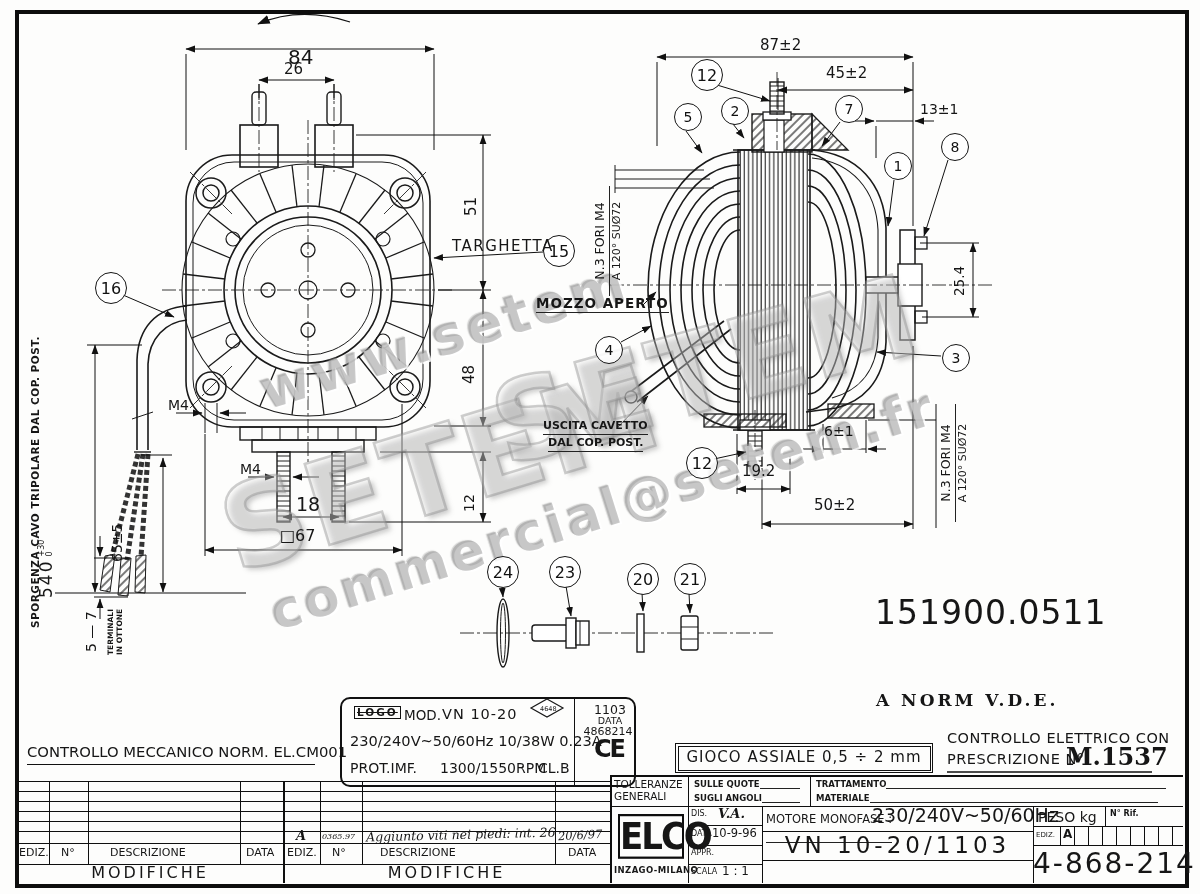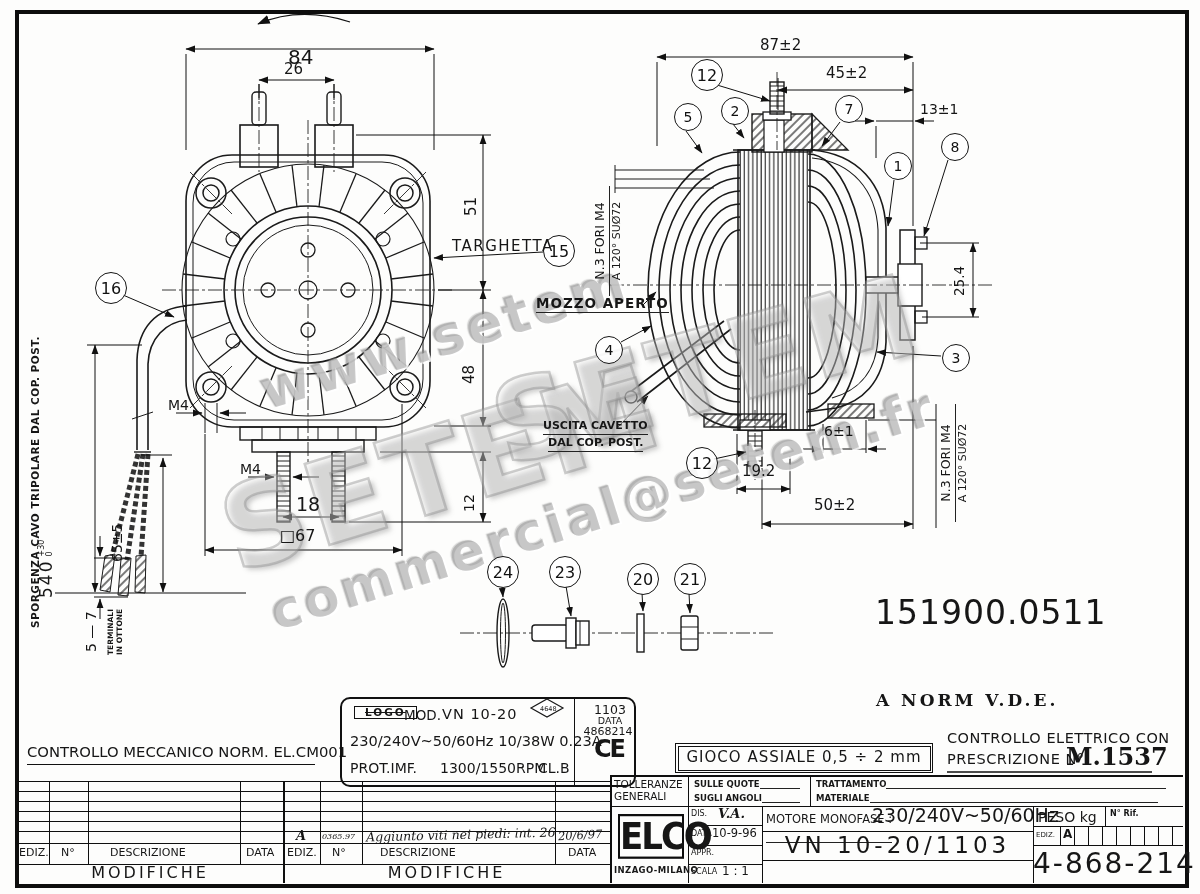--- a/index.html
+++ b/index.html
@@ -373,21 +373,21 @@
   <div class="t serif" style="left:1066px;top:744px;font-size:24px;font-weight:bold">M.1537</div>
 
   <div class="t" style="left:675px;top:743px;width:258px;height:30px;border:1.5px solid #111;box-sizing:border-box;padding:1.5px">
     <div style="border:1px solid #111;width:100%;height:100%;display:flex;align-items:center;justify-content:center;font-size:15px;letter-spacing:1px;box-sizing:border-box">GIOCO ASSIALE  0,5 ÷ 2 mm</div>
   </div>
 
   <div class="t" style="left:27px;top:744px;width:288px;font-size:14.8px;border-bottom:1.4px solid #111;padding-bottom:4px">CONTROLLO MECCANICO NORM. EL.CM001</div>
 
   <div class="t" style="left:340px;top:697px;width:296px;height:90px;border:2px solid #111;border-radius:10px;box-sizing:border-box">
     <div style="position:absolute;left:232px;top:0;bottom:0;border-left:1.6px solid #111"></div>
-    <div class="t" style="left:12px;top:7px;border:1.5px solid #111;padding:0 10px;font-size:10.5px;font-weight:bold;letter-spacing:2px;text-decoration:line-through">LOGO</div>
+    <div class="t" style="left:12px;top:7px;border:1.5px solid #111;padding:0 2px;font-size:10.5px;font-weight:bold;letter-spacing:2px;text-decoration:line-through">LOGO</div>
     <div class="t" style="left:62px;top:9px;font-size:13.5px">MOD.</div>
     <div class="t" style="left:100px;top:8px;font-size:14.5px;letter-spacing:1px">VN 10-20</div>
     <div class="t" style="left:198px;top:7px;font-size:6.5px">4648</div>
     <div class="t" style="left:8px;top:34px;font-size:14.6px">230/240V~50/60Hz 10/38W 0.23A</div>
     <div class="t" style="left:8px;top:62px;font-size:14px">PROT.IMF.</div>
     <div class="t" style="left:98px;top:62px;font-size:14px">1300/1550RPM</div>
     <div class="t" style="left:196px;top:62px;font-size:14px">CL.B</div>
     <div class="t" style="left:246px;top:4px;width:44px;text-align:center;font-size:12.5px">1103</div>
     <div class="t" style="left:246px;top:17px;width:44px;text-align:center;font-size:9.5px">DATA</div>
     <div class="t" style="left:240px;top:27px;width:52px;text-align:center;font-size:11px">4868214</div>

